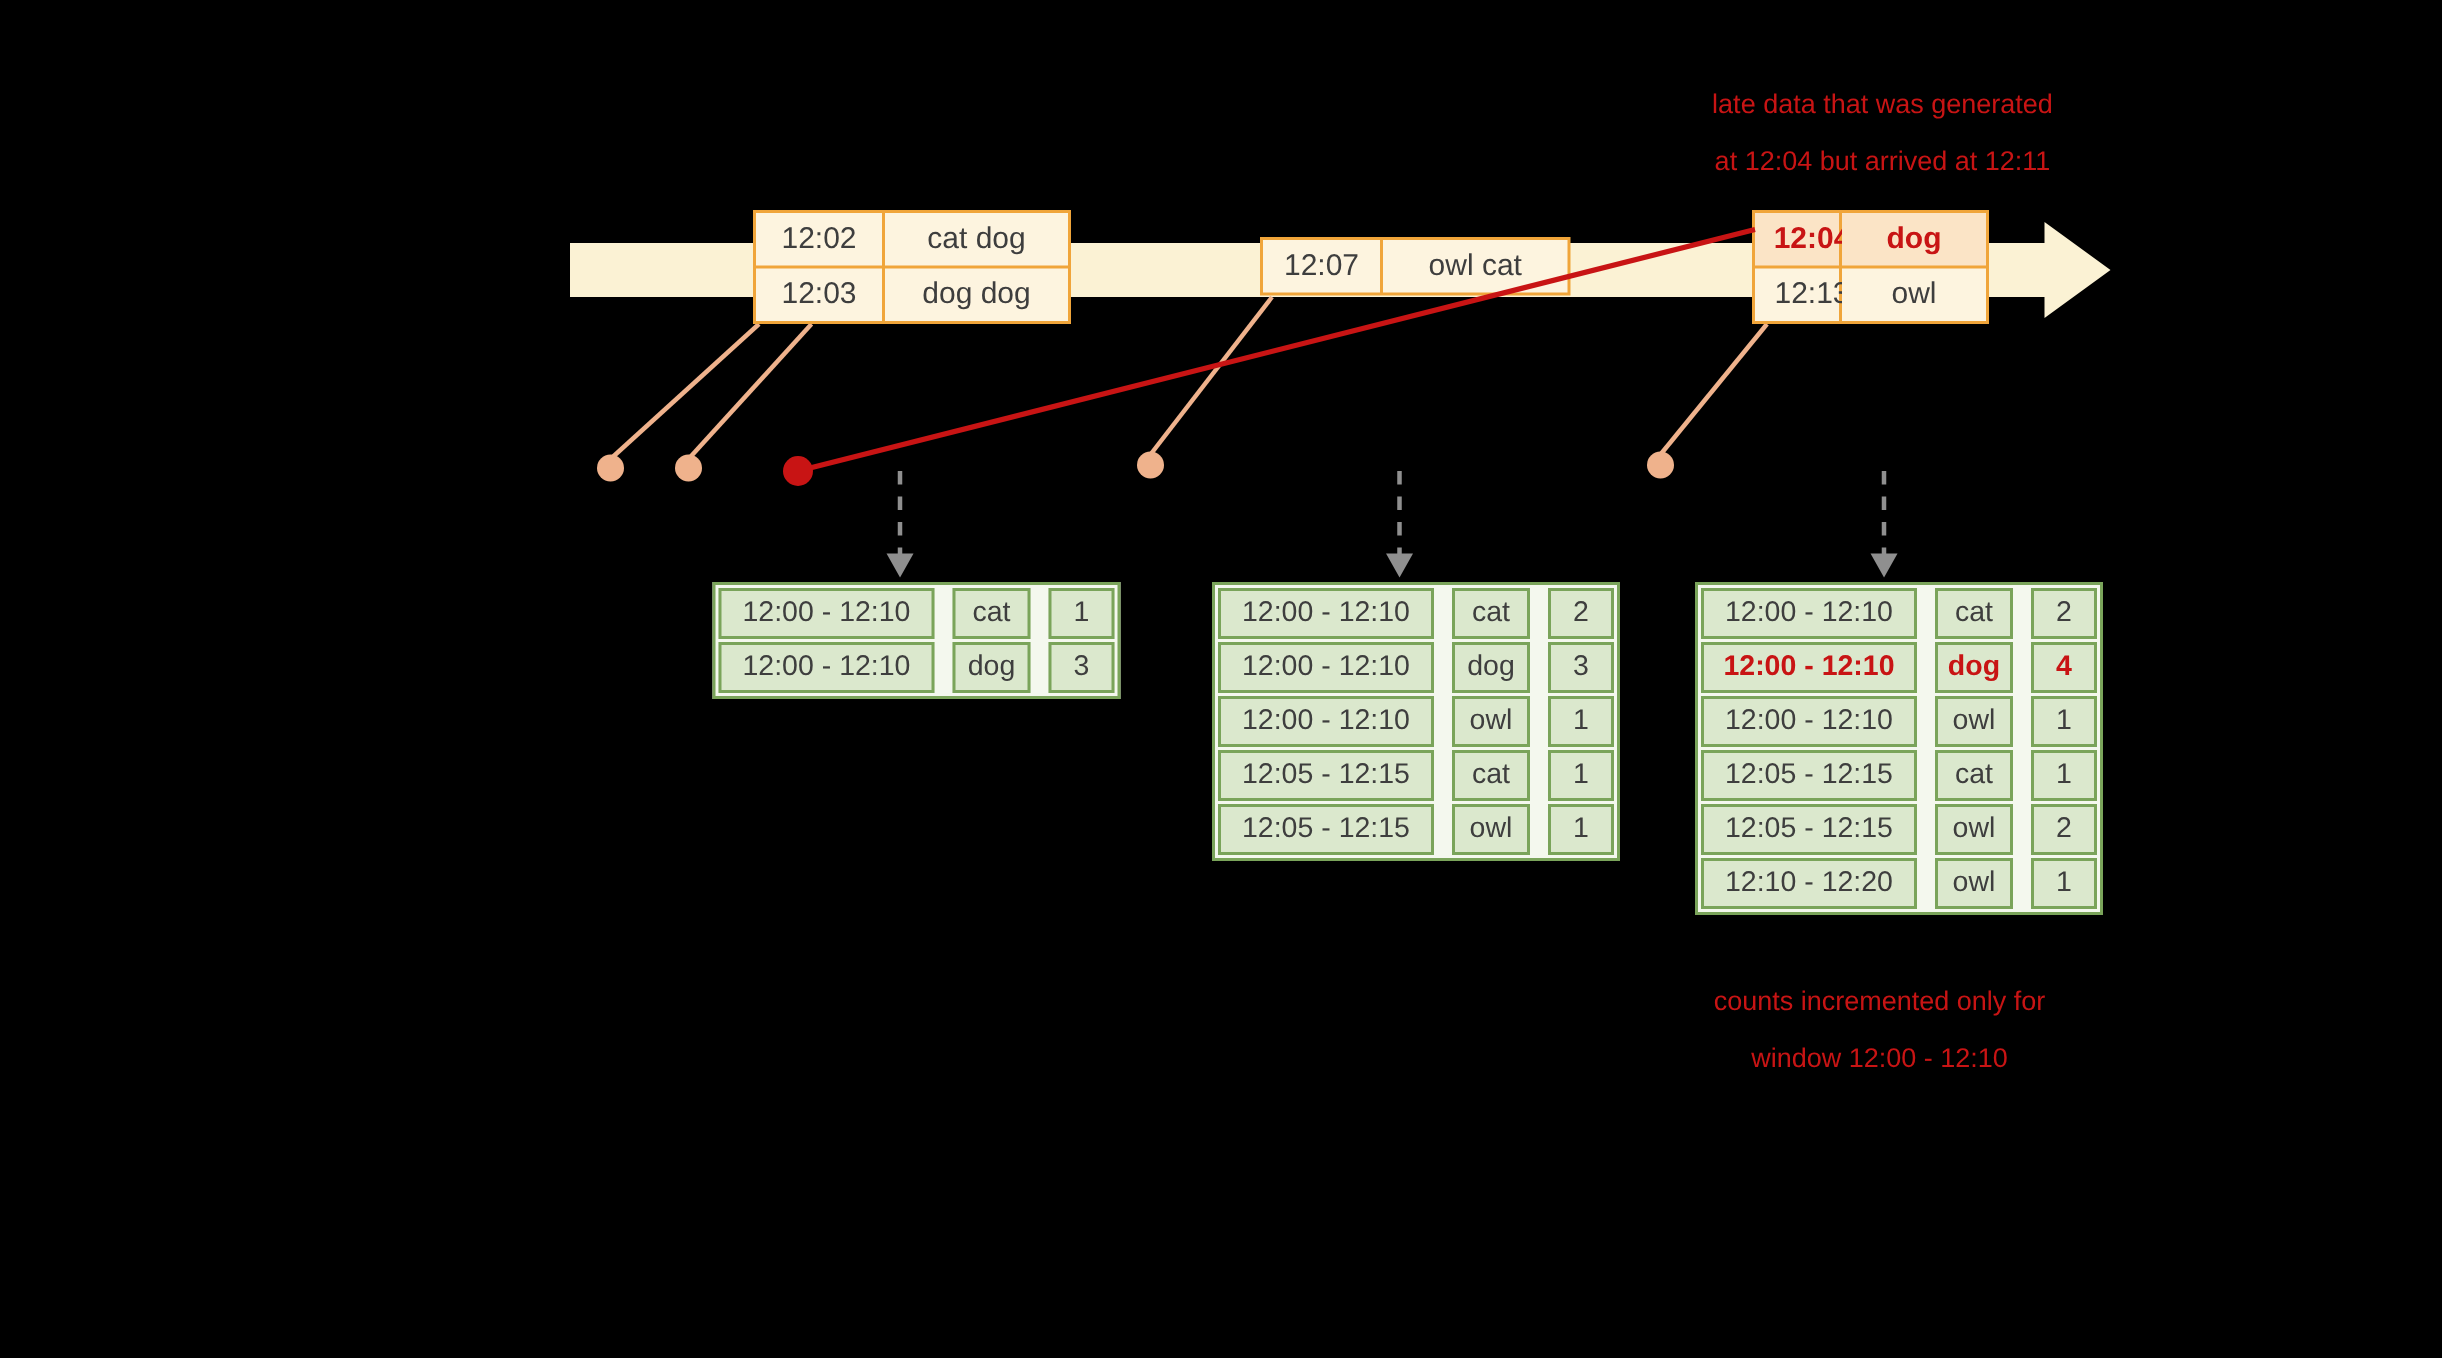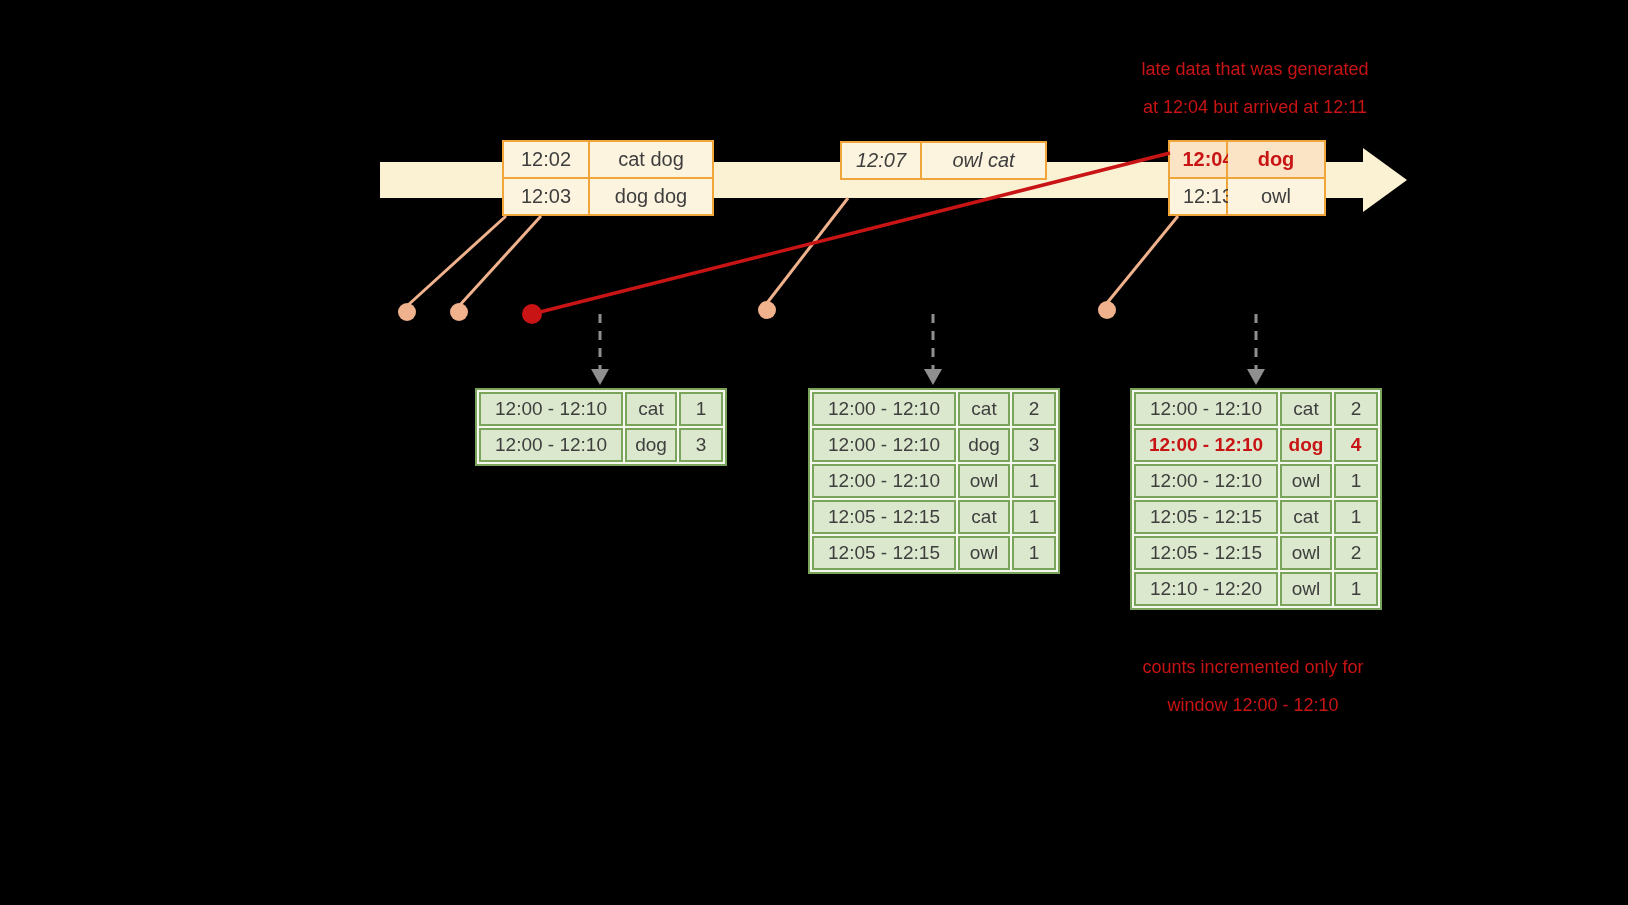--- a/index.html
+++ b/index.html
@@ -52,21 +52,21 @@
   #event-box-3 .ev-time  { width: 56px; padding-left: 20px; }
   #event-box-3 .ev-words { width: 96px; }
 
   
   .rtable {
     display: flex; flex-direction: column;
     gap: 2px; padding: 2px;
     background: #f4f8ee;
     border: 2px solid #7aa45a;
   }
-  .rrow { display: flex; gap: 2px; }
+  .rrow { display: flex; gap: 12px; }
   .rcell {
     background: #dbe8cd;
     border: 2px solid #7aa45a;
     height: 34px;
     display: flex; align-items: center; justify-content: center;
     font-size: 19px; color: #3e3e3e;
   }
   .rwin   { width: 144px; }
   .rword  { width: 52px; }
   .rcount { width: 44px; }
@@ -121,21 +121,21 @@
     <div class="ev-row">
       <div class="ev-cell ev-time">12:02</div>
       <div class="ev-cell ev-words">cat dog</div>
     </div>
     <div class="ev-row">
       <div class="ev-cell ev-time">12:03</div>
       <div class="ev-cell ev-words">dog dog</div>
     </div>
   </div>
 
-  <div id="event-box-2" class="abs event-box" style="left:840px; top:141px;font-style:italic;">
+  <div id="event-box-2" class="abs event-box" style="left:840px; top:158px;">
     <div class="ev-row">
       <div class="ev-cell ev-time">12:07</div>
       <div class="ev-cell ev-words">owl cat</div>
     </div>
   </div>
 
   <div id="event-box-3" class="abs event-box" style="left:1168px; top:140px;">
     <div class="ev-row">
       <div class="ev-cell ev-time ev-late">12:04</div>
       <div class="ev-cell ev-words ev-late">dog</div>

